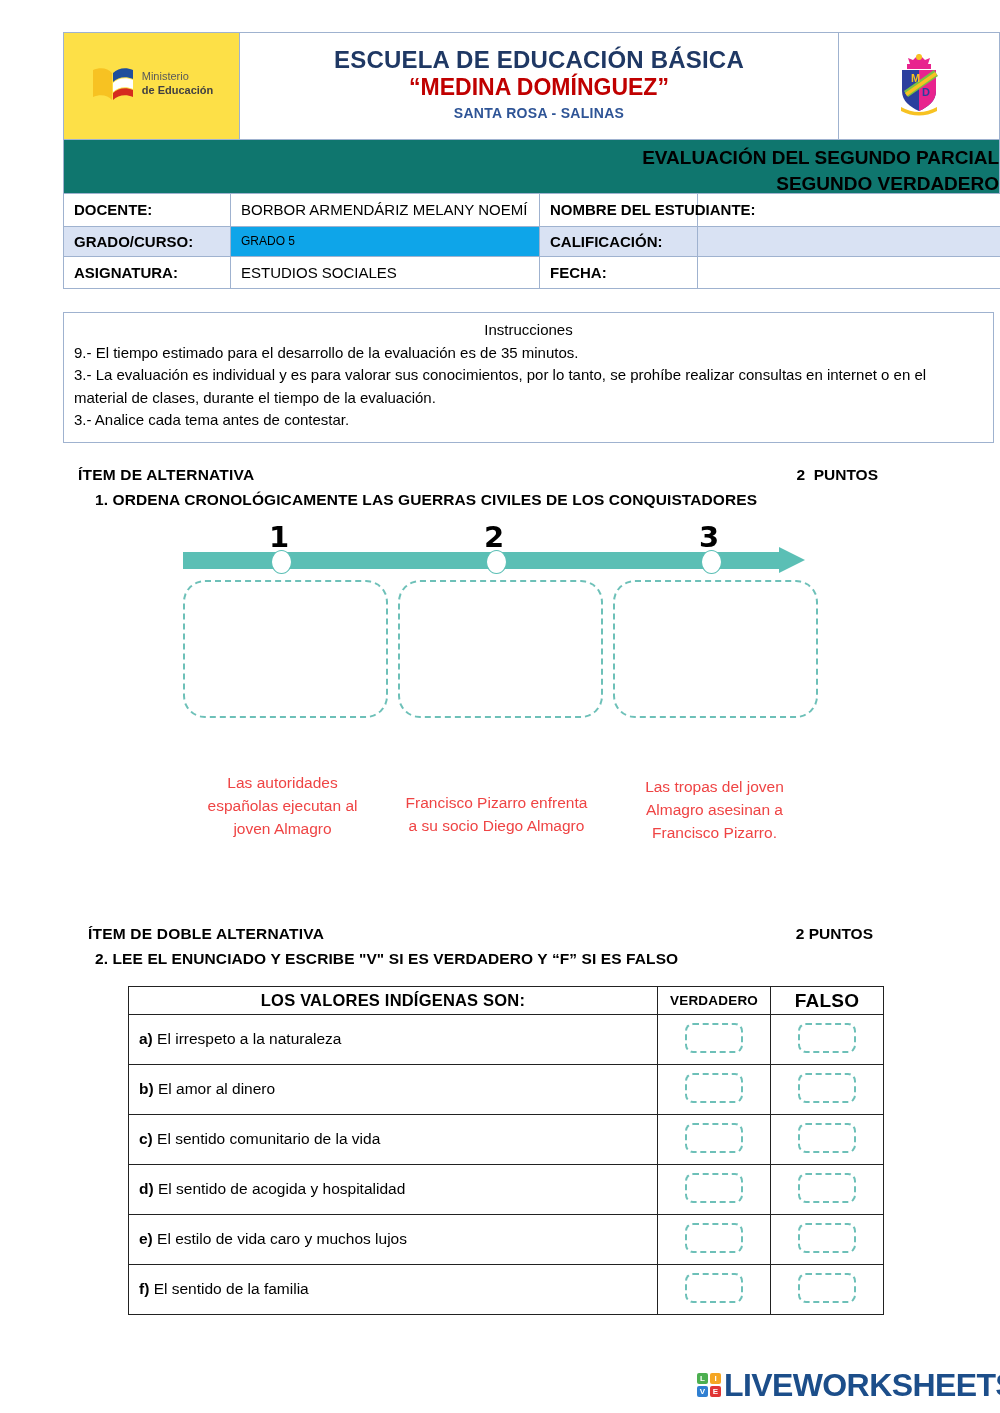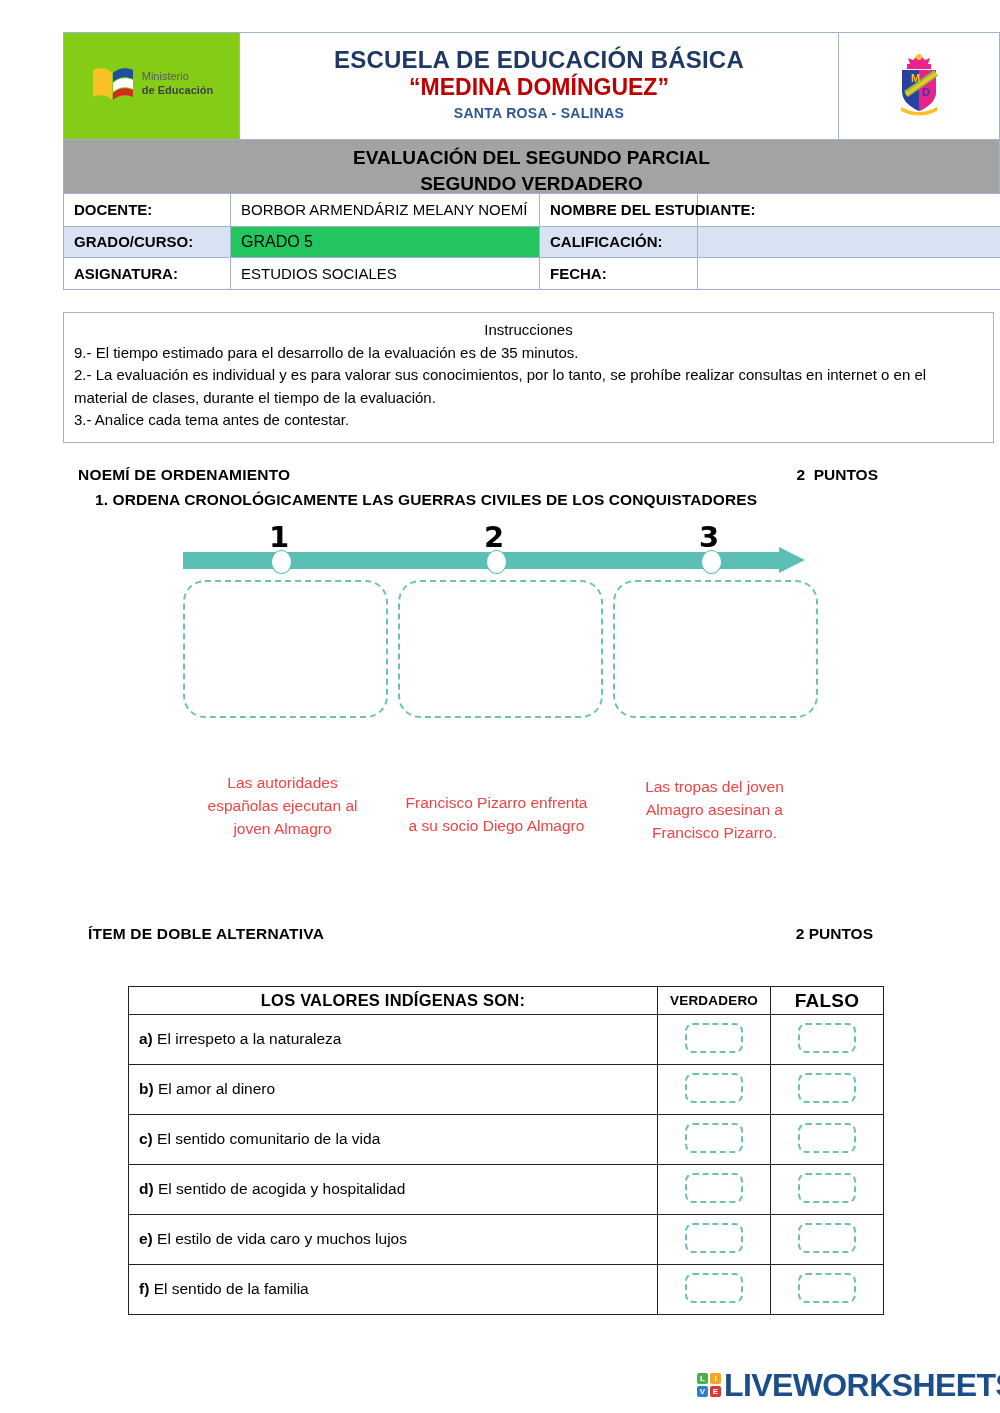--- a/index.html
+++ b/index.html
@@ -35,21 +35,21 @@
   .hdr-table td {
     border: 1px solid #9fb2cf;
     padding: 0;
     vertical-align: middle;
   }
 
   .logo-cell {
     width: 175px;
     height: 106px;
     text-align: center;
-    background: #84cc16;
+    background: #fde047;
   }
   .title-cell {
     background: #ffffff;
     text-align: center;
     padding: 6px 0 8px 0 !important;
   }
   .crest-cell {
     width: 160px;
     background: #ffffff;
     text-align: center;
@@ -85,22 +85,22 @@
   .min-text {
     text-align: left;
     line-height: 1.25;
     color: #58595b;
     font-size: 11px;
   }
   .min-text b { font-weight: bold; color: #414042; }
 
   
   .banner-cell {
-    background: #a3a3a3;
-    text-align: center;
+    background: #0f766e;
+    text-align: right;
     padding: 5px 0 7px 0 !important;
   }
   .banner-l1, .banner-l2 {
     font-size: 19px;
     font-weight: bold;
     color: #000000;
     line-height: 1.35;
   }
 
   .lbl-cell {
@@ -117,22 +117,22 @@
     padding: 6px 0 6px 10px !important;
     white-space: nowrap;
   }
   .val-cell {
     background: #ffffff;
     font-size: 15px;
     padding: 6px 0 6px 10px !important;
     line-height: 1.3;
   }
   .val-cell-shade {
-    background: #22c55e;
-    font-size: 16px;
+    background: #0ea5e9;
+    font-size: 12px;
     padding: 6px 0 6px 10px !important;
   }
   .blank-cell { background: #ffffff; }
   .blank-cell-shade { background: #d9e2f3; }
 
   
   .instr-box {
     position: absolute;
     left: 63px;
     top: 312px;
@@ -432,26 +432,26 @@
       <td class="val-cell">ESTUDIOS SOCIALES</td>
       <td class="lbl-cell-white">FECHA:</td>
       <td class="blank-cell"></td>
     </tr>
   </tbody>
     </table>
 
   <div class="instr-box">
     <div class="instr-title">Instrucciones</div>
     <div class="instr-line">9.- El tiempo estimado para el desarrollo de la evaluación es de 35 minutos.</div>
-    <div class="instr-line">2.- La evaluación es individual y es para valorar sus conocimientos, por lo tanto, se prohíbe realizar consultas en internet o en el material de clases, durante el tiempo de la evaluación.</div>
+    <div class="instr-line">3.- La evaluación es individual y es para valorar sus conocimientos, por lo tanto, se prohíbe realizar consultas en internet o en el material de clases, durante el tiempo de la evaluación.</div>
     <div class="instr-line">3.- Analice cada tema antes de contestar.</div>
   </div>
 
   <div class="sec1-head">
-    <span class="sec-title">NOEMÍ DE ORDENAMIENTO</span>
+    <span class="sec-title">ÍTEM DE ALTERNATIVA</span>
     <span class="sec-points">2  PUNTOS</span>
   </div>
   <div class="sec1-q">1.  ORDENA CRONOLÓGICAMENTE LAS GUERRAS CIVILES DE LOS CONQUISTADORES</div>
 
   <div class="timeline">
     <div class="tl-bar"></div>
     <div class="tl-arrow"></div>
     <div class="tl-num p1">1</div>
     <div class="tl-node n1"></div>
     <div class="tl-num p2">2</div>
@@ -465,20 +465,21 @@
   <div class="dropzone dz3"></div>
 
   <div class="opt opt1">Las autoridades españolas ejecutan al joven Almagro</div>
   <div class="opt opt2">Francisco Pizarro enfrenta a su socio Diego Almagro</div>
   <div class="opt opt3">Las tropas del joven Almagro asesinan a Francisco Pizarro.</div>
 
   <div class="sec2-head">
     <span class="sec-title">ÍTEM DE DOBLE ALTERNATIVA</span>
     <span class="sec-points">2 PUNTOS</span>
   </div>
+  <div class="sec2-q">2.  LEE EL ENUNCIADO Y ESCRIBE "V" SI ES VERDADERO Y  “F” SI ES FALSO</div>
 
   <table class="tf-table">
     <tbody>
         <tr>
       <td class="tf-head-stmt">LOS VALORES INDÍGENAS SON:</td>
       <td class="tf-head-v">VERDADERO</td>
       <td class="tf-head-f">FALSO</td>
     </tr>
     <tr>
       <td class="tf-stmt">

